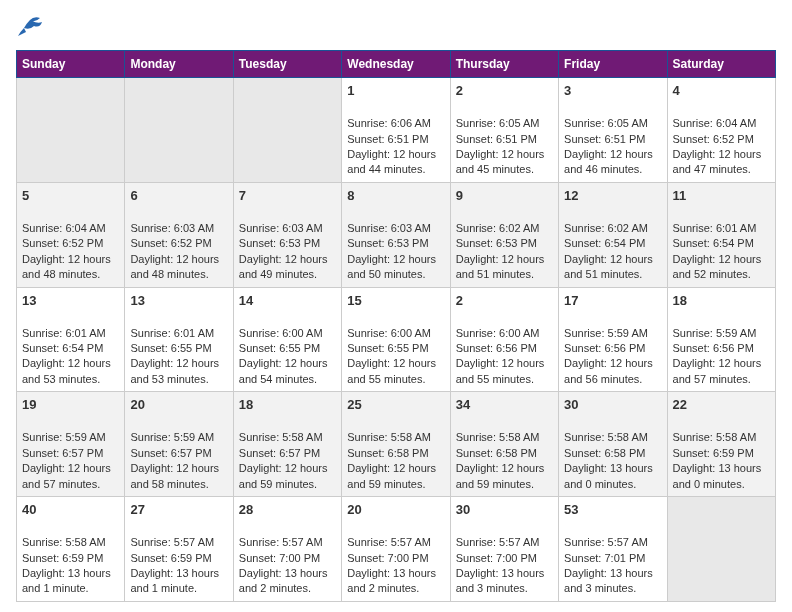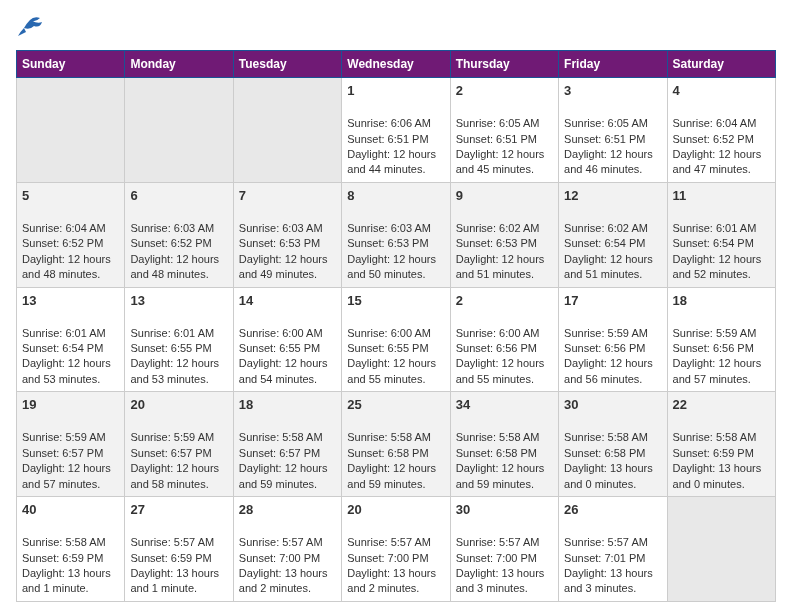--- a/index.html
+++ b/index.html
@@ -342,21 +342,21 @@
 and 2 minutes.</div>
         </td>
         <td>
           <span class="day-num">30</span>
           <div class="day-info" style="white-space: pre-line;">Sunrise: 5:57 AM
 Sunset: 7:00 PM
 Daylight: 13 hours
 and 3 minutes.</div>
         </td>
         <td>
-          <span class="day-num">26</span>
+          <span class="day-num">53</span>
           <div class="day-info" style="white-space: pre-line;">Sunrise: 5:57 AM
 Sunset: 7:01 PM
 Daylight: 13 hours
 and 3 minutes.</div>
         </td>
         <td class="empty"></td>
       </tr>
     </tbody>
 </table>
 

